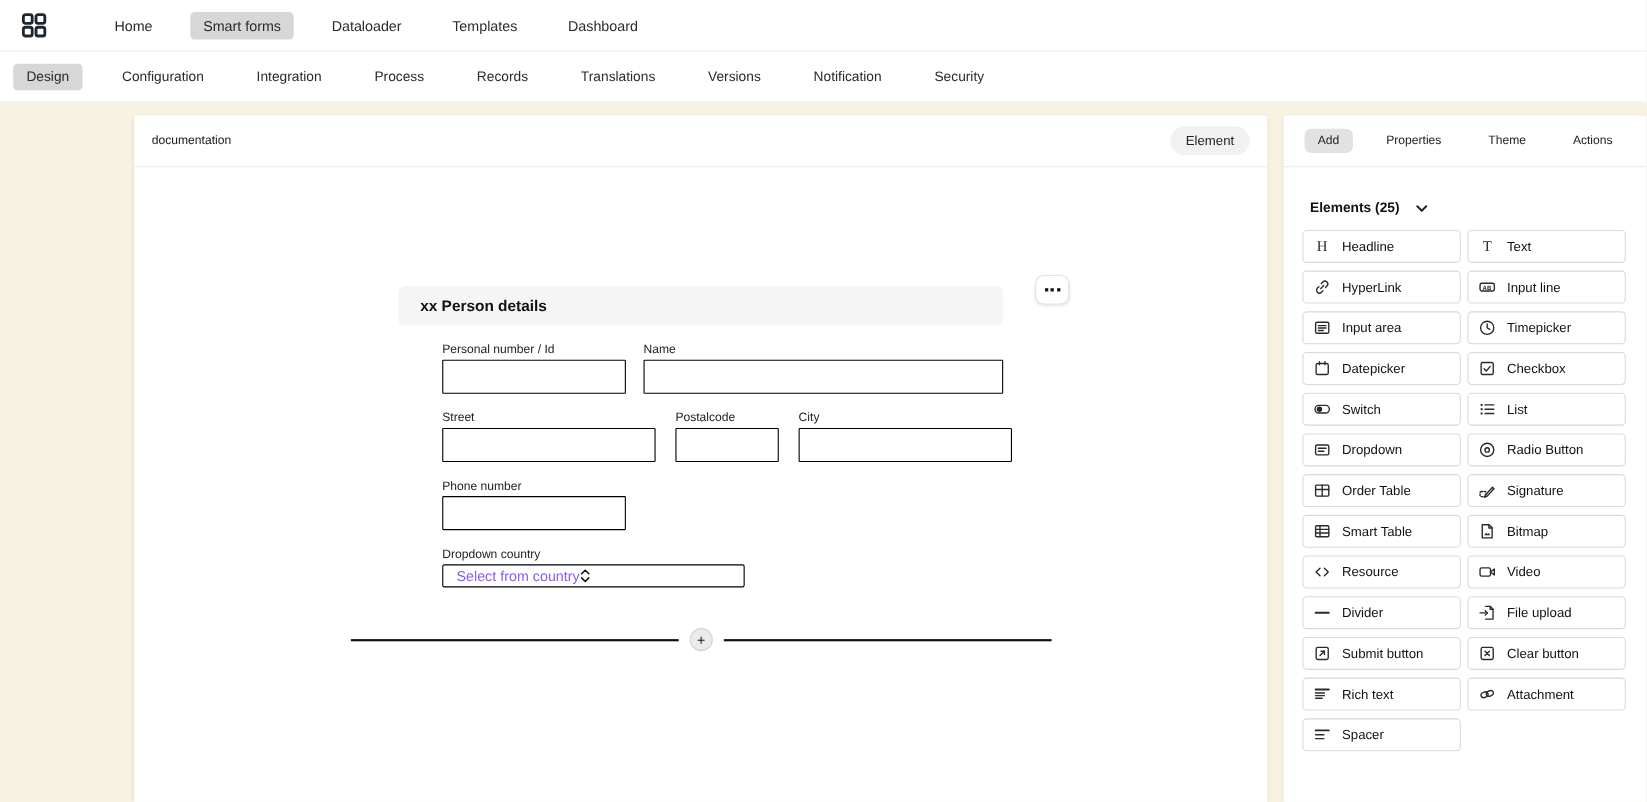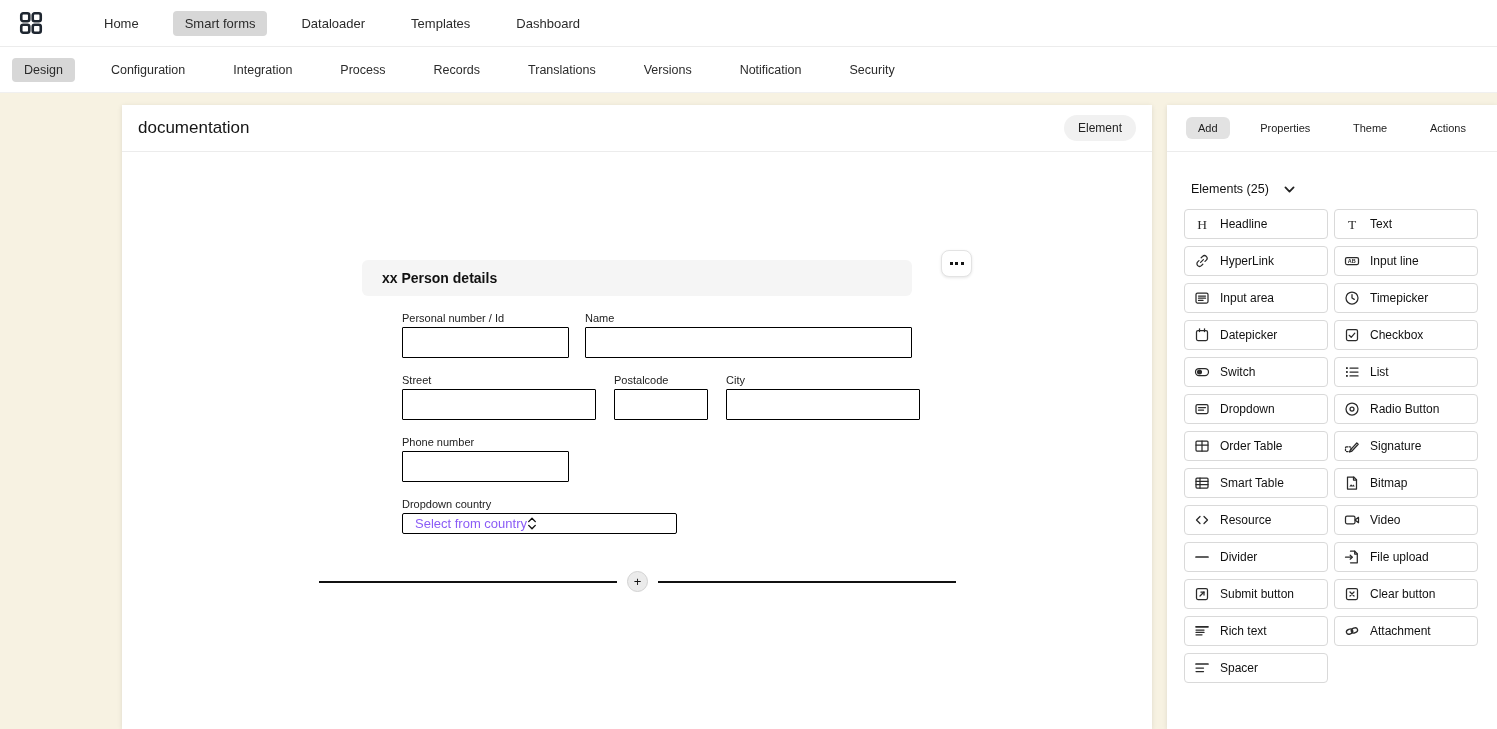--- a/index.html
+++ b/index.html
@@ -24,21 +24,21 @@
   
   .workspace { height:636px; display:flex; padding-top:12px; }
   .canvas { margin-left:122px; width:1030px; background:#fff; height:624px;
             box-shadow:0 1px 5px rgba(0,0,0,0.10); display:flex; flex-direction:column; }
   .beige-gap { width:15px; }
   .panel { width:330px; background:#fff; height:624px; box-shadow:0 1px 5px rgba(0,0,0,0.10); }
 
   
   .canvas-header { height:47px; border-bottom:1px solid #ececec; flex:0 0 auto;
                    display:flex; align-items:center; justify-content:space-between; padding:0 16px; }
-  .canvas-title { font-size:17px; color:#151515; }
+  .canvas-title { font-size:11px; color:#151515; }
   .pill-btn { border:none; background:#f1f1f1; border-radius:14px; padding:6px 14px;
               font-family:inherit; font-size:12px; color:#222; cursor:pointer; }
 
   
   .canvas-body { position:relative; flex:1; }
   .form-wrap { width:550px; margin:108px auto 0; }
   .form-header { height:36px; background:#f5f5f5; border-radius:6px; display:flex;
                  align-items:center; padding-left:20px; font-size:14px; font-weight:bold; color:#111; cursor:pointer;}
   .more-btn { position:absolute; top:98px; left:calc(50% + 304px); width:31px; height:27px;
               background:#fff; border:1px solid #e3e3e3; border-radius:8px; cursor:pointer;
@@ -63,21 +63,21 @@
                     color:#111; cursor:pointer; display:flex; align-items:center; justify-content:center;
                     font-family:inherit; }
 
   
   .panel-tabs { height:47px; border-bottom:1px solid #ececec; display:flex; align-items:center;
                 justify-content:space-between; padding:0 19px; }
   .panel-tab { border:none; background:transparent; font-family:inherit; font-size:11px;
                color:#222; padding:5px 12px; border-radius:6px; cursor:pointer; }
   .panel-tab.active { background:#e2e2e2; }
   .elements-header { margin:30px 0 0 24px; display:flex; align-items:center; gap:14px;
-                     font-size:12.5px; font-weight:normal; color:#111; cursor:pointer; width:max-content;}
+                     font-size:12.5px; font-weight:bold; color:#111; cursor:pointer; width:max-content;}
   .elements-header svg { color:#222; }
   .el-grid { margin:13px 19px 0 17px; display:grid; grid-template-columns:1fr 1fr; gap:7px 6px; }
   .el-btn { height:30px; background:#fff; border:1px solid #d9d9d9; border-radius:4px;
             display:flex; align-items:center; padding-left:8px; gap:9px; cursor:pointer;
             font-family:inherit; font-size:12px; color:#111; text-align:left; }
   .el-icon { width:18px; height:16px; display:flex; align-items:center; justify-content:center;
              color:#2a2a2a; flex:0 0 auto; }
 </style>
 </head>
 <body>

